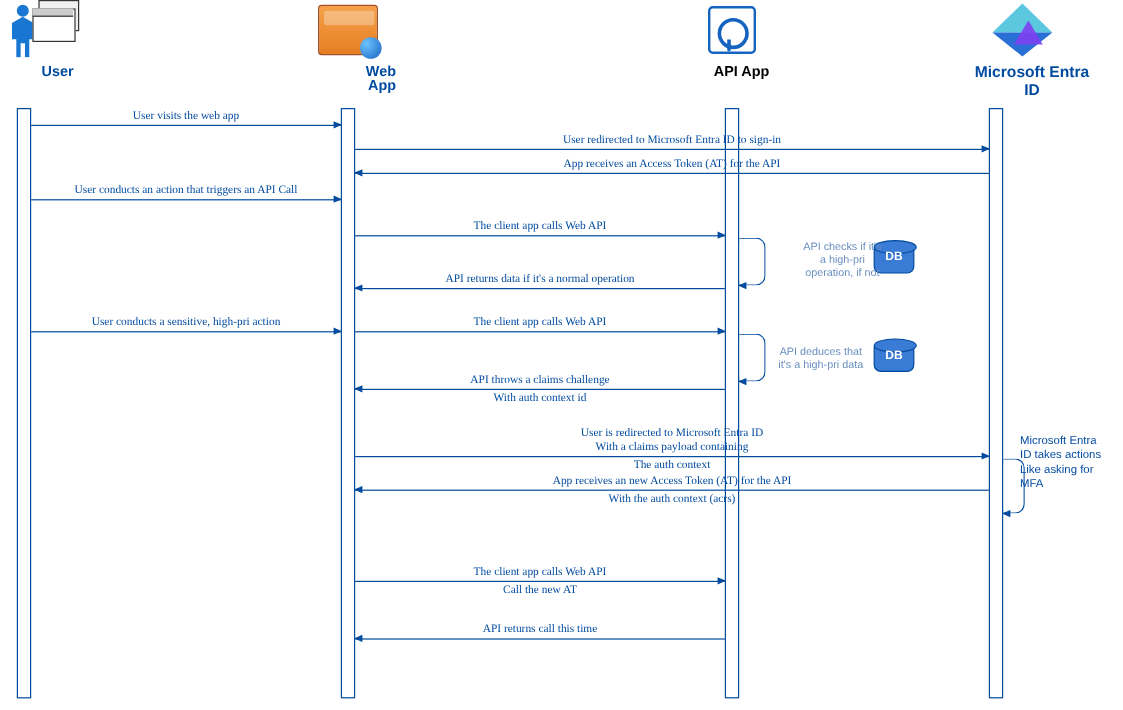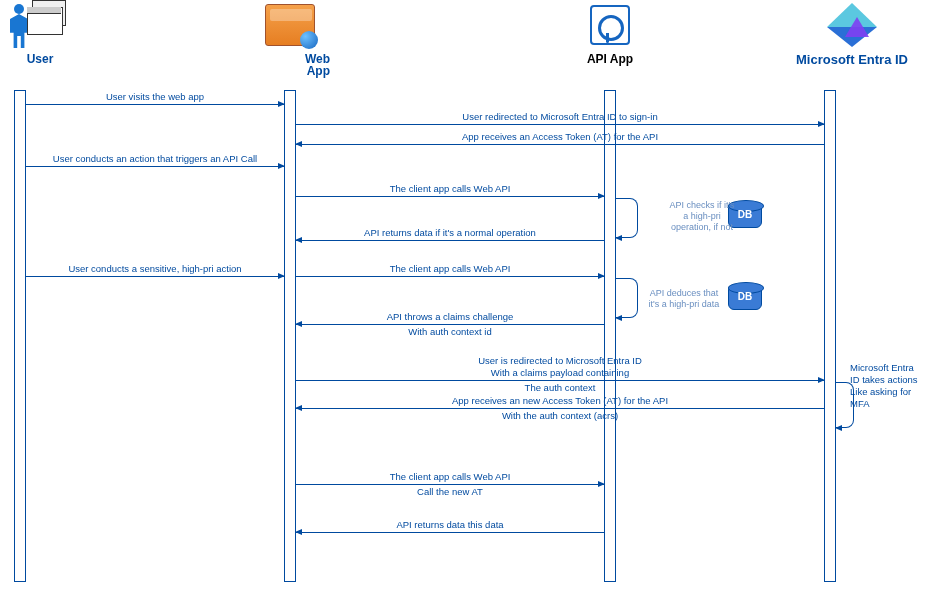--- a/index.html
+++ b/index.html
@@ -15,20 +15,21 @@
   .participant {
     position: absolute;
     top: 0;
     text-align: center;
   }
   .participant .label {
     font-weight: bold;
     font-size: 12px;
     margin-top: 2px;
     color: #004a9f;
+    padding-left: 16px;
   }
   .participant .icon-box {
     height: 50px;
     display: flex;
     align-items: center;
     justify-content: center;
   }
   
   .lifeline {
     position: absolute;
@@ -58,20 +59,21 @@
   }
   .arrow .msg {
     position: absolute;
     width: 100%;
     text-align: center;
     bottom: 2px;
     font-size: 9.5px;
     line-height: 12px;
     color: #004a9f;
     white-space: nowrap;
+    font-family: Liberation Serif, serif;
   }
   .arrow .msg.below { bottom: auto; top: 2px; }
   .arrow .msg.twoline { bottom: 2px; }
   
   .db {
     position: absolute;
     width: 34px; height: 24px;
     background: #3a7bd5;
     border: 1px solid #004a9f;
     border-radius: 4px 4px 6px 6px;
@@ -337,21 +339,21 @@
   <div class="msg">App receives an new Access Token (AT) for the API</div>
   <div class="msg below">With the auth context (acrs)</div>
 </div>
 
 <div class="arrow" style="left:296px; top:484px; width:308px;">
   <div class="msg">The client app calls Web API</div>
   <div class="msg below">Call the new AT</div>
 </div>
 
 <div class="arrow left" style="left:296px; top:532px; width:308px;">
-  <div class="msg">API returns data this data</div>
+  <div class="msg">API returns call this time</div>
 </div>
 
 <div class="db" style="left:728px; top:204px;"></div>
 <div class="self-path" style="left:616px; top:198px; height:40px;"></div>
 <div class="note" style="left:660px; top:200px; width:84px;">
   <div>API checks if it's</div>
   <div>a high-pri</div>
   <div>operation, if not</div>
 </div>
 

